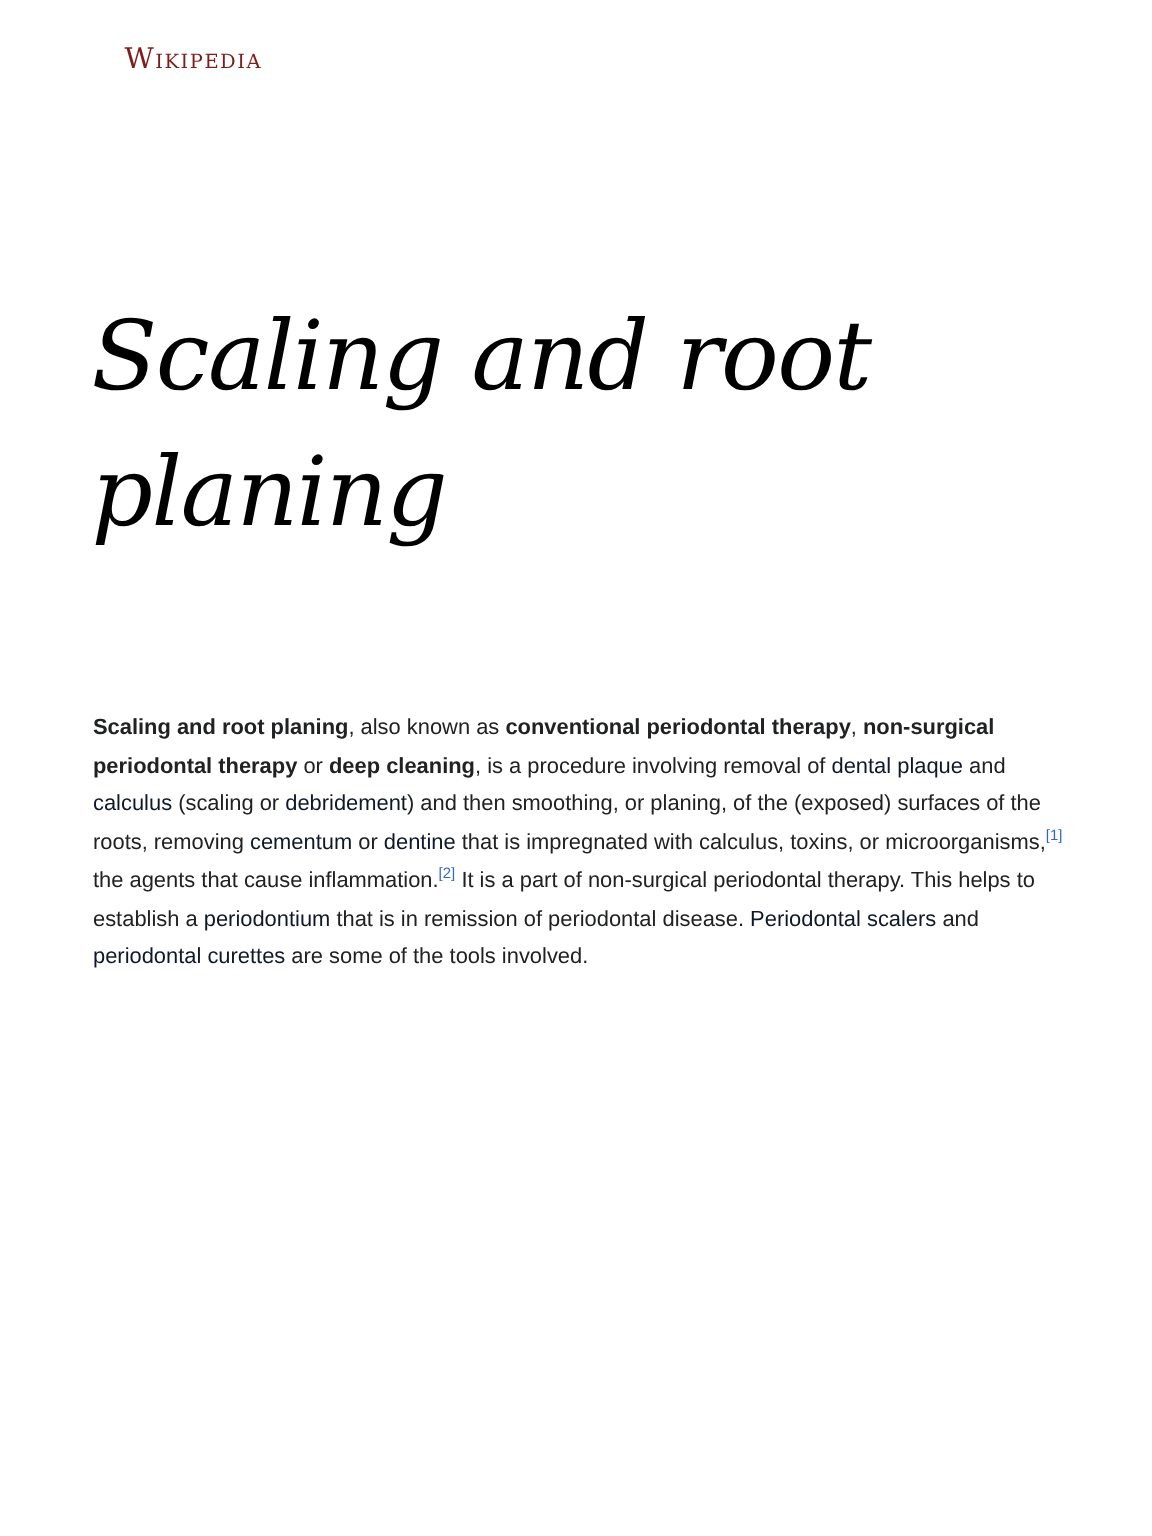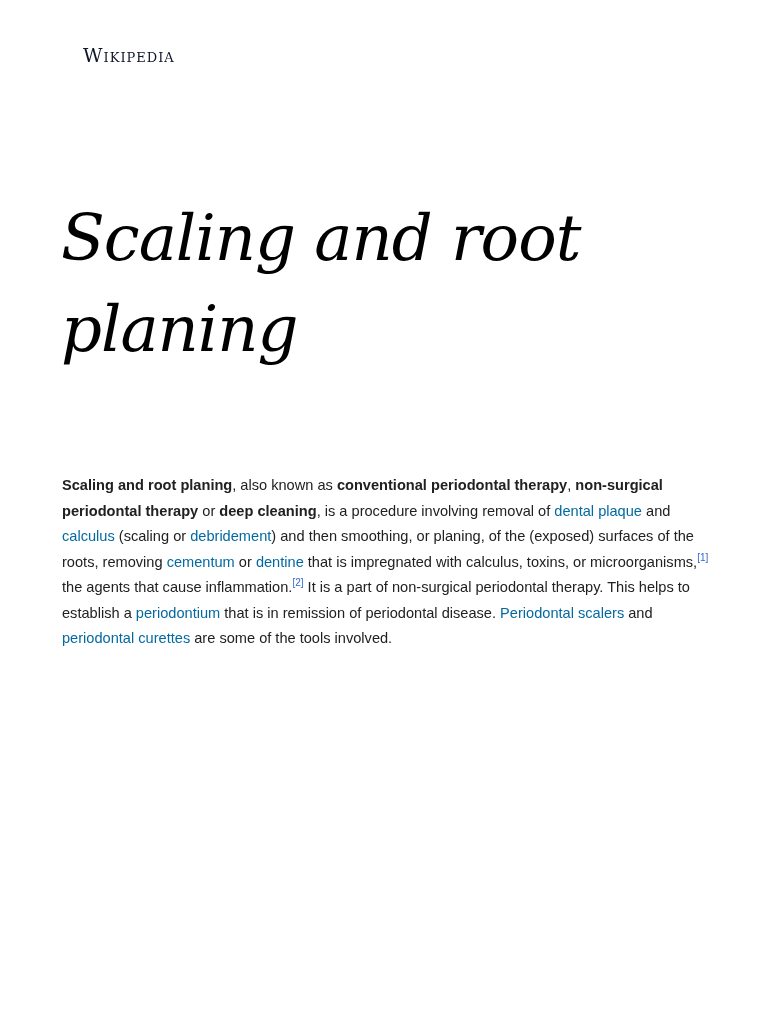--- a/index.html
+++ b/index.html
@@ -1,38 +1,38 @@
 <!DOCTYPE html>
 <html><head>
   <meta charset="utf-8">
   <style>
     html, body { margin: 0; padding: 0; background: #ffffff; }
     body { width: 768px; height: 1024px; position: relative; overflow: hidden; }
     .logo {
-      position: absolute; left: 83px; top: 44px;
+      position: absolute; left: 83px; top: 28px;
       font-family: "DejaVu Serif", "Liberation Serif", serif;
-      font-size: 19px; color: #0f172a; letter-spacing: 1px;
+      font-size: 19px; color: #7f1d1d; letter-spacing: 1px;
       font-variant: small-caps;
       text-align: right;
     }
     .title {
       position: absolute; left: 61px; top: 193px; width: 640px;
       font-family: "DejaVu Serif", "Liberation Serif", serif;
       font-style: italic; font-weight: normal;
       font-size: 64px; line-height: 91px; color: #000;
       margin: 0; letter-spacing: -1px;
     }
     .para {
       position: absolute; left: 62px; top: 473px; width: 650px;
       font-family: "Liberation Sans", sans-serif;
       font-size: 14.6px; line-height: 25.5px; color: #202122;
       margin: 0;
     }
     .para b { font-weight: bold; }
-    .para a { color: #0369a1; text-decoration: none; }
+    .para a { color: #0f172a; text-decoration: none; }
     .para sup { font-size: 10px; line-height: 0; vertical-align: 6px; }
     .para sup a { color: #3366cc; }
   </style>
 </head>
 <body>
 
 <div class="logo">Wikipedia</div>
 
 <h1 class="title">Scaling and root planing</h1>
 

